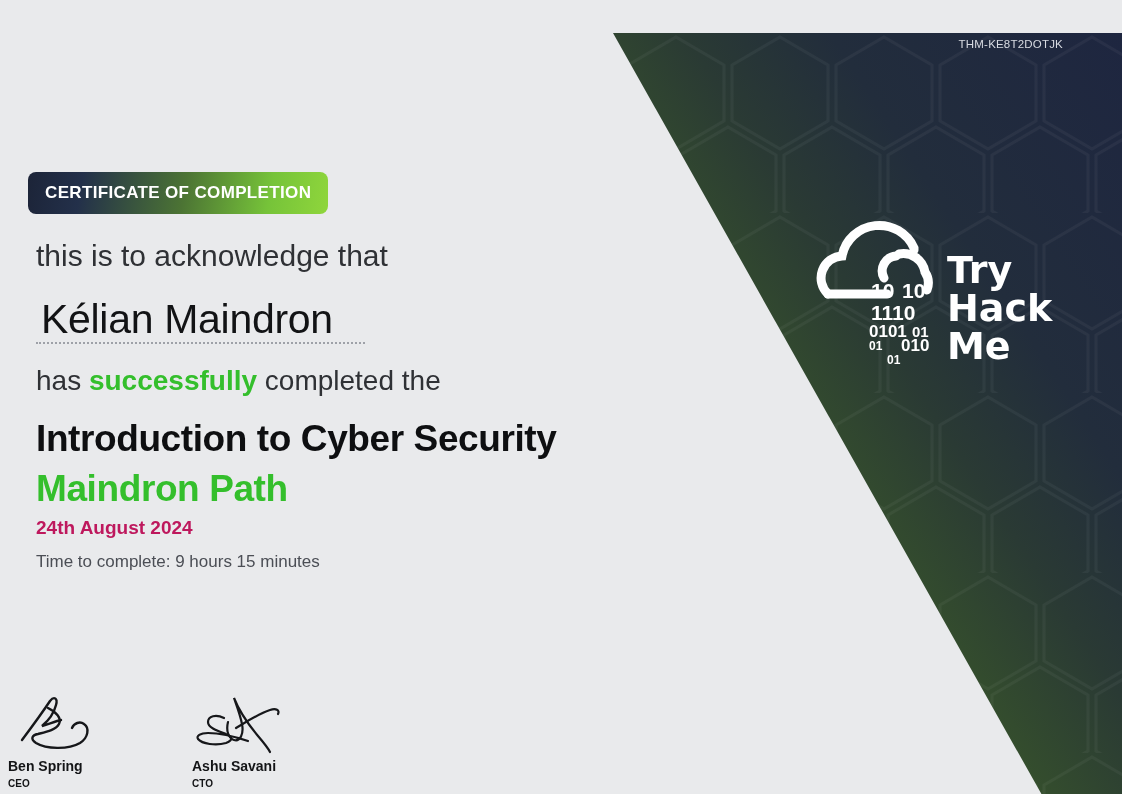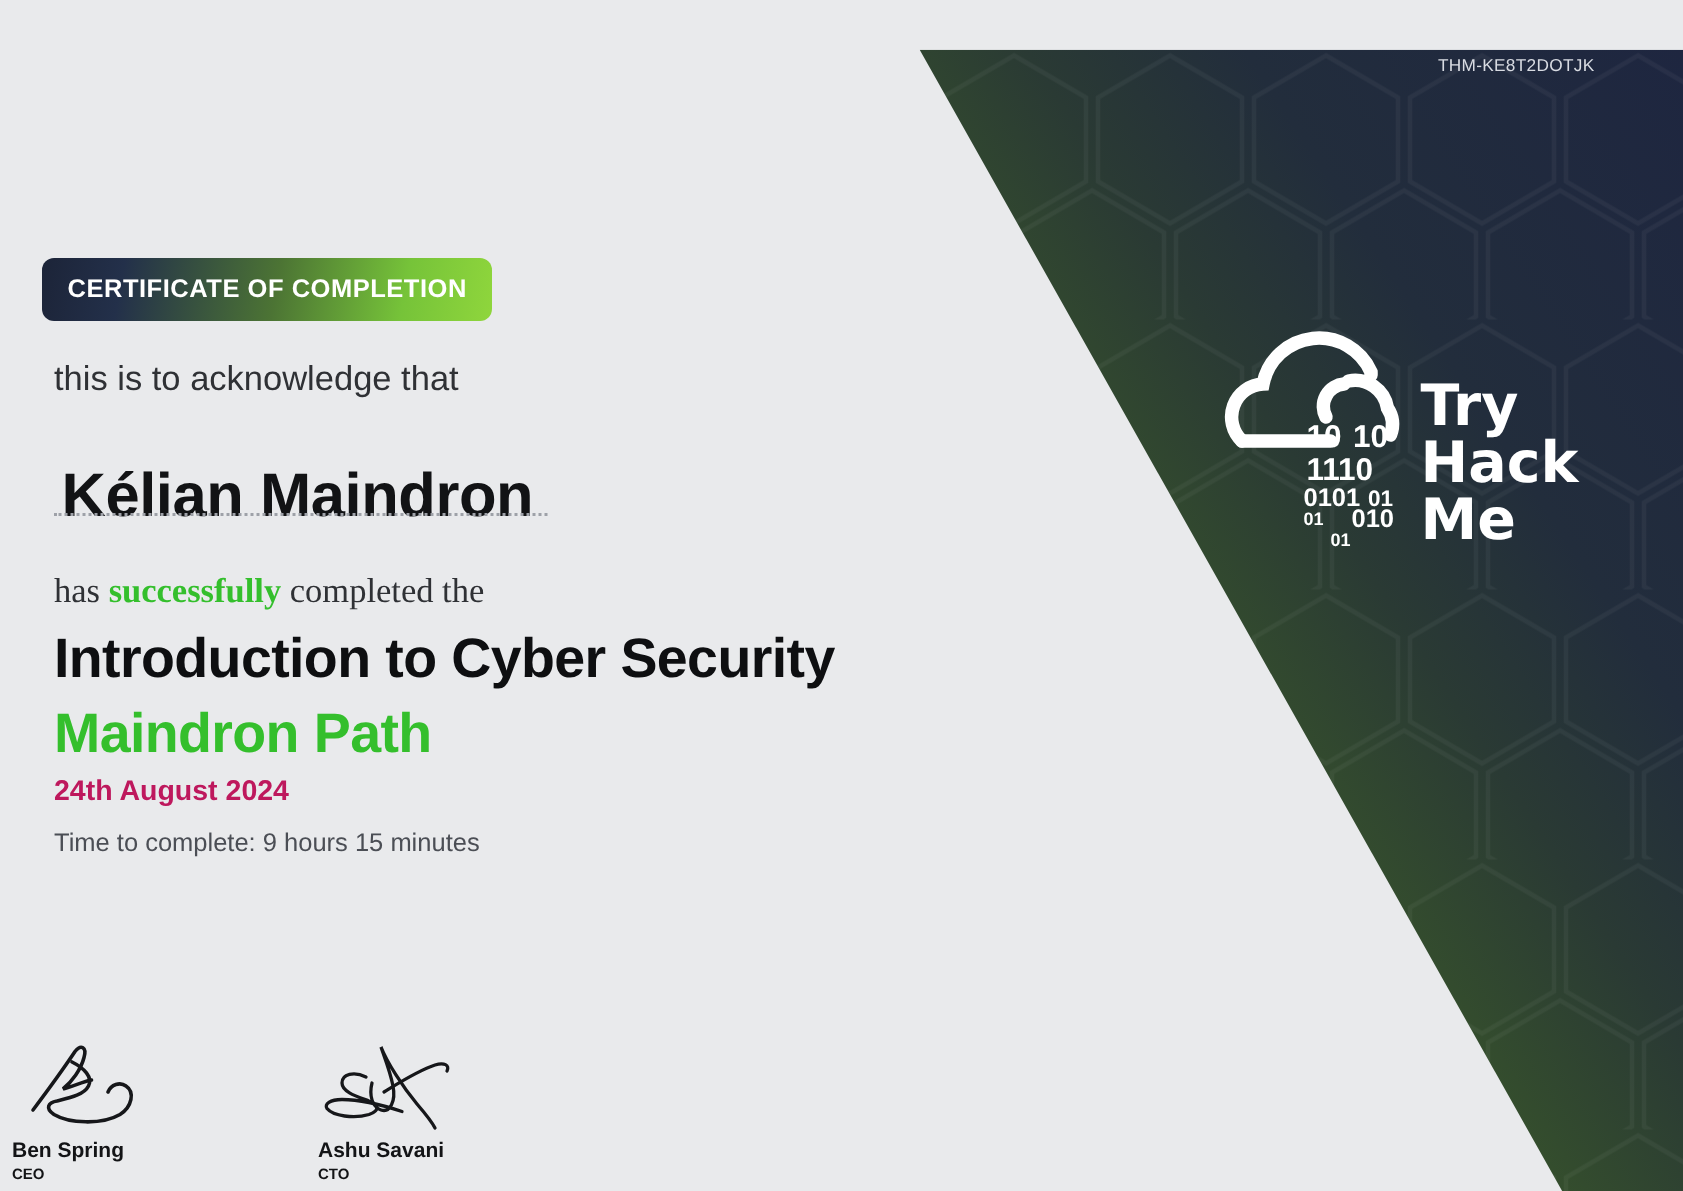--- a/index.html
+++ b/index.html
@@ -84,52 +84,51 @@
     font-size: 17px;
     font-weight: bold;
     letter-spacing: 0.35px;
     white-space: nowrap;
   }
 
   .ack-line {
     position: absolute;
     left: 8px;
     top: 206px;
-    font-size: 23px;
+    font-size: 30px;
     color: #2f3135;
     white-space: nowrap;
   }
 
   .recipient {
     position: absolute;
     left: 13px;
-    top: 274px;
+    top: 263px;
     font-size: 41px;
-    font-weight: bold;
+    font-weight: normal;
     color: #121315;
     letter-spacing: -0.3px;
     white-space: nowrap;
   }
   .recipient-rule {
     position: absolute;
     left: 8px;
     top: 309px;
     width: 329px;
     height: 0;
     border-top: 2px dotted #9ea1a8;
   }
 
   .completed-line {
     position: absolute;
     left: 8px;
-    top: 348px;
-    font-size: 23px;
+    top: 332px;
+    font-size: 28px;
     color: #2f3135;
     white-space: nowrap;
-    font-family: Liberation Serif, serif;
   }
   .completed-line .emph {
     color: #34bf2c;
     font-weight: bold;
   }
 
   .course-title {
     position: absolute;
     left: 8px;
     top: 381px;
@@ -162,21 +161,21 @@
     color: #4b4e55;
     white-space: nowrap;
   }
 
   
   .signatures {
     position: absolute;
     left: 8px;
     top: 655px;
     display: flex;
-    gap: 94px;
+    gap: 74px;
     z-index: 3;
   }
   .sign-block {
     width: 110px;
   }
   .sign-mark {
     height: 70px;
     display: block;
   }
   .sign-name {

